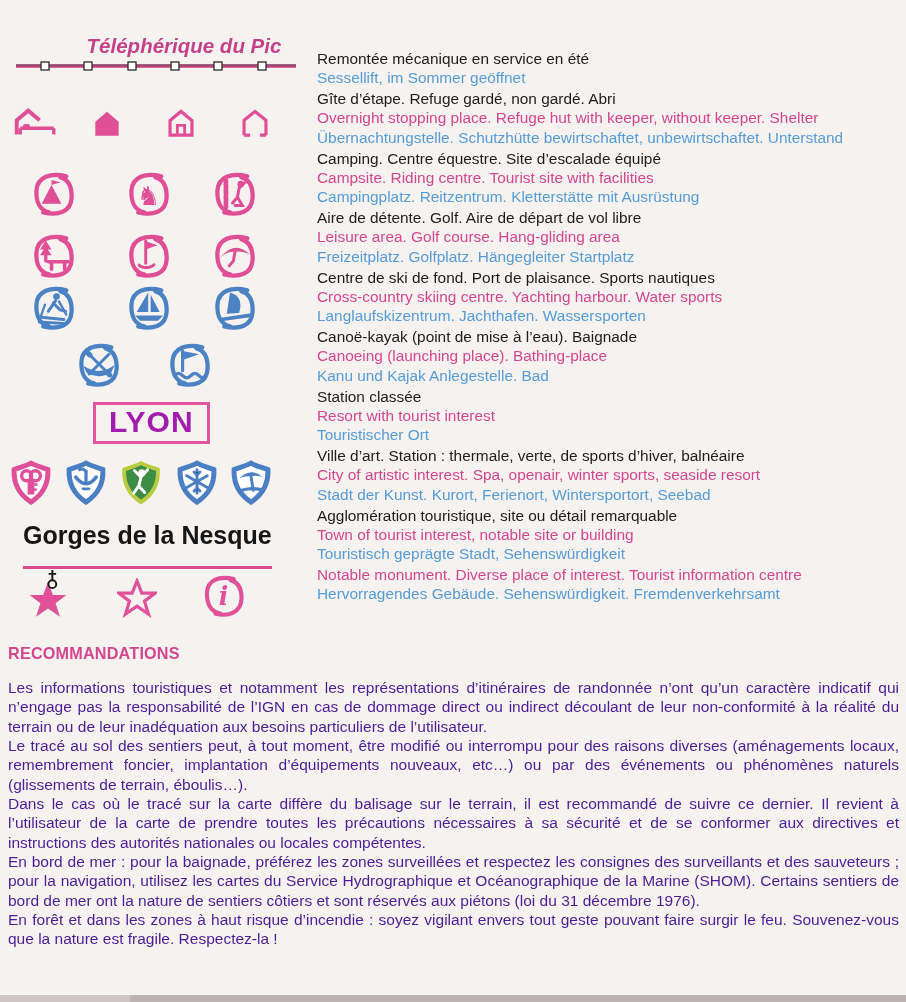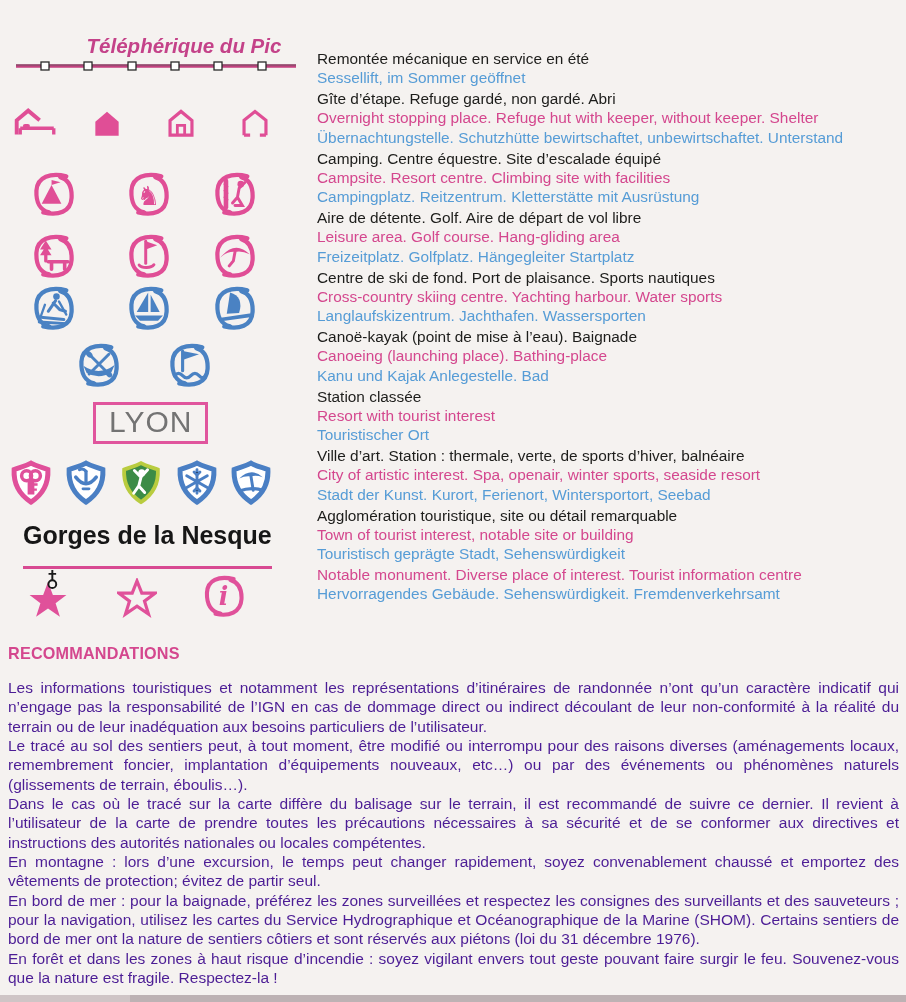--- a/index.html
+++ b/index.html
@@ -14,21 +14,21 @@
   .entry{margin-bottom:1.6px;}
   .line{font-size:15.4px;line-height:19.3px;}
   .fr{color:#1d1d1b}
   .en{color:#d4478e}
   .de{color:#569cd6}
   
   .ic{position:absolute;}
   
   .town-box{position:absolute;left:93px;top:402px;display:inline-block;
             border:3.5px solid #e0559d;padding:0 13px 2px 13px;background:transparent;}
-  .town-box span{font-size:30px;font-weight:normal;letter-spacing:1px;color:#737373;}
+  .town-box span{font-size:30px;font-weight:bold;letter-spacing:1px;color:#a21caf;}
   
   .site-label{position:absolute;left:23px;top:521px;font-size:25px;font-weight:bold;
               color:#161616;border-bottom:3.5px solid #d84a92;padding-bottom:16px;}
   
   .reco{position:absolute;left:8px;top:644px;width:891px;}
   .reco-heading{color:#d4478e;font-weight:bold;font-size:16.2px;margin:0 0 15px 0;
                 letter-spacing:.2px;}
   .para{color:#4c1d95;font-size:15.5px;line-height:19.35px;text-align:justify;}
   .scan-edge{position:absolute;left:0;bottom:0;width:906px;height:7px;
              background:#cfc5c6;}
@@ -257,21 +257,21 @@
         <div class="line fr">Remontée mécanique en service en été</div>
         <div class="line de">Sessellift, im Sommer geöffnet</div>
       </div>
       <div class="entry">
         <div class="line fr">Gîte d’étape. Refuge gardé, non gardé. Abri</div>
         <div class="line en">Overnight stopping place. Refuge hut with keeper, without keeper. Shelter</div>
         <div class="line de">Übernachtungstelle. Schutzhütte bewirtschaftet, unbewirtschaftet. Unterstand</div>
       </div>
       <div class="entry">
         <div class="line fr">Camping. Centre équestre. Site d’escalade équipé</div>
-        <div class="line en">Campsite. Resort centre. Climbing site with facilities</div>
+        <div class="line en">Campsite. Riding centre. Tourist site with facilities</div>
         <div class="line de">Campingplatz. Reitzentrum. Kletterstätte mit Ausrüstung</div>
       </div>
       <div class="entry">
         <div class="line fr">Aire de détente. Golf. Aire de départ de vol libre</div>
         <div class="line en">Leisure area. Golf course. Hang-gliding area</div>
         <div class="line de">Freizeitplatz. Golfplatz. Hängegleiter Startplatz</div>
       </div>
       <div class="entry">
         <div class="line fr">Centre de ski de fond. Port de plaisance. Sports nautiques</div>
         <div class="line en">Cross-country skiing centre. Yachting harbour. Water sports</div>
@@ -302,21 +302,20 @@
         <div class="line de">Hervorragendes Gebäude. Sehenswürdigkeit. Fremdenverkehrsamt</div>
       </div>
     </div>
 
   <div class="reco">
     <div class="reco-heading">RECOMMANDATIONS</div>
     <div>
         <div class="para">Les informations touristiques et notamment les représentations d’itinéraires de randonnée n’ont qu’un caractère indicatif qui n’engage pas la responsabilité de l’IGN en cas de dommage direct ou indirect découlant de leur non-conformité à la réalité du terrain ou de leur inadéquation aux besoins particuliers de l’utilisateur.</div>
         <div class="para">Le tracé au sol des sentiers peut, à tout moment, être modifié ou interrompu pour des raisons diverses (aménagements locaux, remembrement foncier, implantation d’équipements nouveaux, etc…) ou par des événements ou phénomènes naturels (glissements de terrain, éboulis…).</div>
         <div class="para">Dans le cas où le tracé sur la carte diffère du balisage sur le terrain, il est recommandé de suivre ce dernier. Il revient à l’utilisateur de la carte de prendre toutes les précautions nécessaires à sa sécurité et de se conformer aux directives et instructions des autorités nationales ou locales compétentes.</div>
-        <div class="para">En montagne : lors d’une excursion, le temps peut changer rapidement, soyez convenablement chaussé et emportez des vêtements de protection; évitez de partir seul.</div>
         <div class="para">En bord de mer : pour la baignade, préférez les zones surveillées et respectez les consignes des surveillants et des sauveteurs ; pour la navigation, utilisez les cartes du Service Hydrographique et Océanographique de la Marine (SHOM). Certains sentiers de bord de mer ont la nature de sentiers côtiers et sont réservés aux piétons (loi du 31 décembre 1976).</div>
         <div class="para">En forêt et dans les zones à haut risque d’incendie : soyez vigilant envers tout geste pouvant faire surgir le feu. Souvenez-vous que la nature est fragile. Respectez-la !</div>
       </div>
   </div>
 
   <div class="scan-edge">
     <div class="scan-edge-dark"></div>
   </div>
 
 </div>

